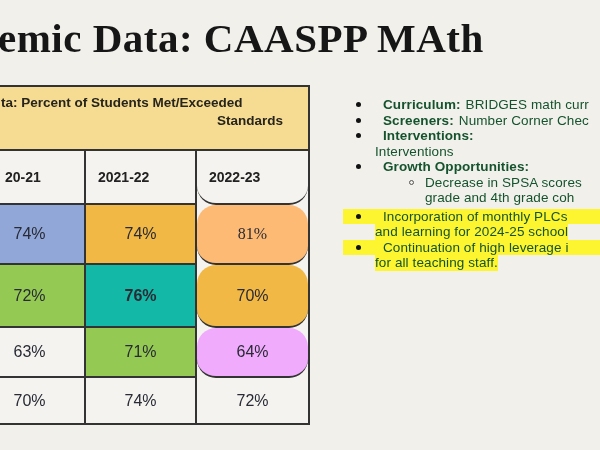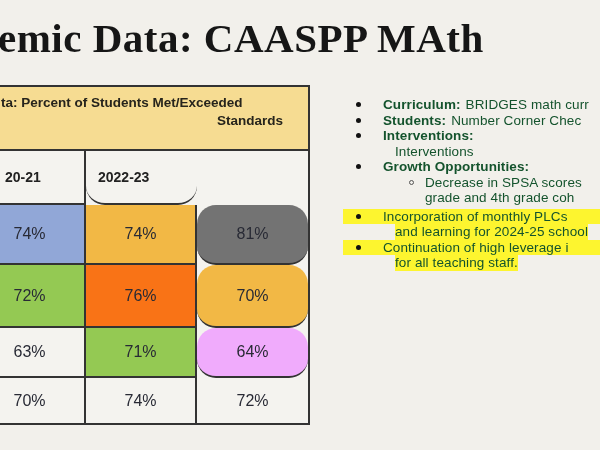--- a/index.html
+++ b/index.html
@@ -49,50 +49,51 @@
   .bullets {
     position:absolute; left:343px; top:97px; width:257px;
     font-size:13.5px; line-height:15.5px; letter-spacing:0.1px; color:#14532d;
   }
   .bline { display:flex; align-items:flex-start; white-space:nowrap; min-height:15.5px; }
   .marker { flex:0 0 40px; box-sizing:border-box; padding-left:13px;
             display:flex; align-items:center; height:15.5px; }
   .bline.lvl2 .marker { flex:0 0 82px; padding-left:66px; }
   .dot { width:5px; height:5px; border-radius:50%; background:#111; }
   .dot.open { background:transparent; border:1.5px solid #555; width:3px; height:3px; }
-  .cont1 { margin-left:52px; }
+  .cont1 { margin-left:32px; }
   .cont2 { margin-left:82px; }
   .lbl { font-weight:700; margin-right:5px; }
   .hl-row { background:#fdf52f; }
   .hl { background:#fdf52f; }
   .gap-top { margin-top:3px; }
 </style>
 </head>
 <body>
 
 <div class="slide-title">emic Data: CAASPP MAth</div>
 
 <div class="data-table">
   <div class="tbl-header">
     <div class="hline1">ta:  Percent of Students Met/Exceeded</div>
     <div class="hline2">Standards</div>
   </div>
   <div class="trow colhdr-row">
     <div class="tcell">20-21</div>
+    <div class="tcell">2021-22</div>
     <div class="tcell">2022-23</div>
   </div>
   <div>
       <div class="trow r1">
         <div class="tcell" style="background: rgb(145, 167, 215);">74%</div>
         <div class="tcell" style="background: rgb(242, 184, 69);">74%</div>
-        <div class="tcell" style="background: #737373;">81%</div>
+        <div class="tcell" style="background: #fdba74; font-family: Liberation Serif, serif;">81%</div>
       </div>
       <div class="trow r2">
         <div class="tcell" style="background: rgb(148, 201, 83);">72%</div>
-        <div class="tcell" style="background: #f97316;">76%</div>
+        <div class="tcell" style="background: #14b8a6; font-weight: bold;">76%</div>
         <div class="tcell" style="background: rgb(242, 184, 69);">70%</div>
       </div>
       <div class="trow r3">
         <div class="tcell" style="background: rgb(244, 243, 239);">63%</div>
         <div class="tcell" style="background: rgb(148, 201, 83);">71%</div>
         <div class="tcell" style="background: #f0abfc;">64%</div>
       </div>
       <div class="trow r4">
         <div class="tcell" style="background: rgb(244, 243, 239);">70%</div>
         <div class="tcell" style="background: rgb(244, 243, 239);">74%</div>
@@ -107,21 +108,21 @@
         <span class="marker">
           <span class="dot"></span>
         </span>
         <span class="lbl">Curriculum:</span>
         <span class="txt">BRIDGES math curr</span>
       </div>
       <div class="bline lvl1">
         <span class="marker">
           <span class="dot"></span>
         </span>
-        <span class="lbl">Students:</span>
+        <span class="lbl">Screeners:</span>
         <span class="txt">Number Corner Chec</span>
       </div>
       <div class="bline lvl1">
         <span class="marker">
           <span class="dot"></span>
         </span>
         <span class="lbl">Interventions:</span>
       </div>
       <div class="bline lvl1 cont1">
         <span class="txt">Interventions</span>

